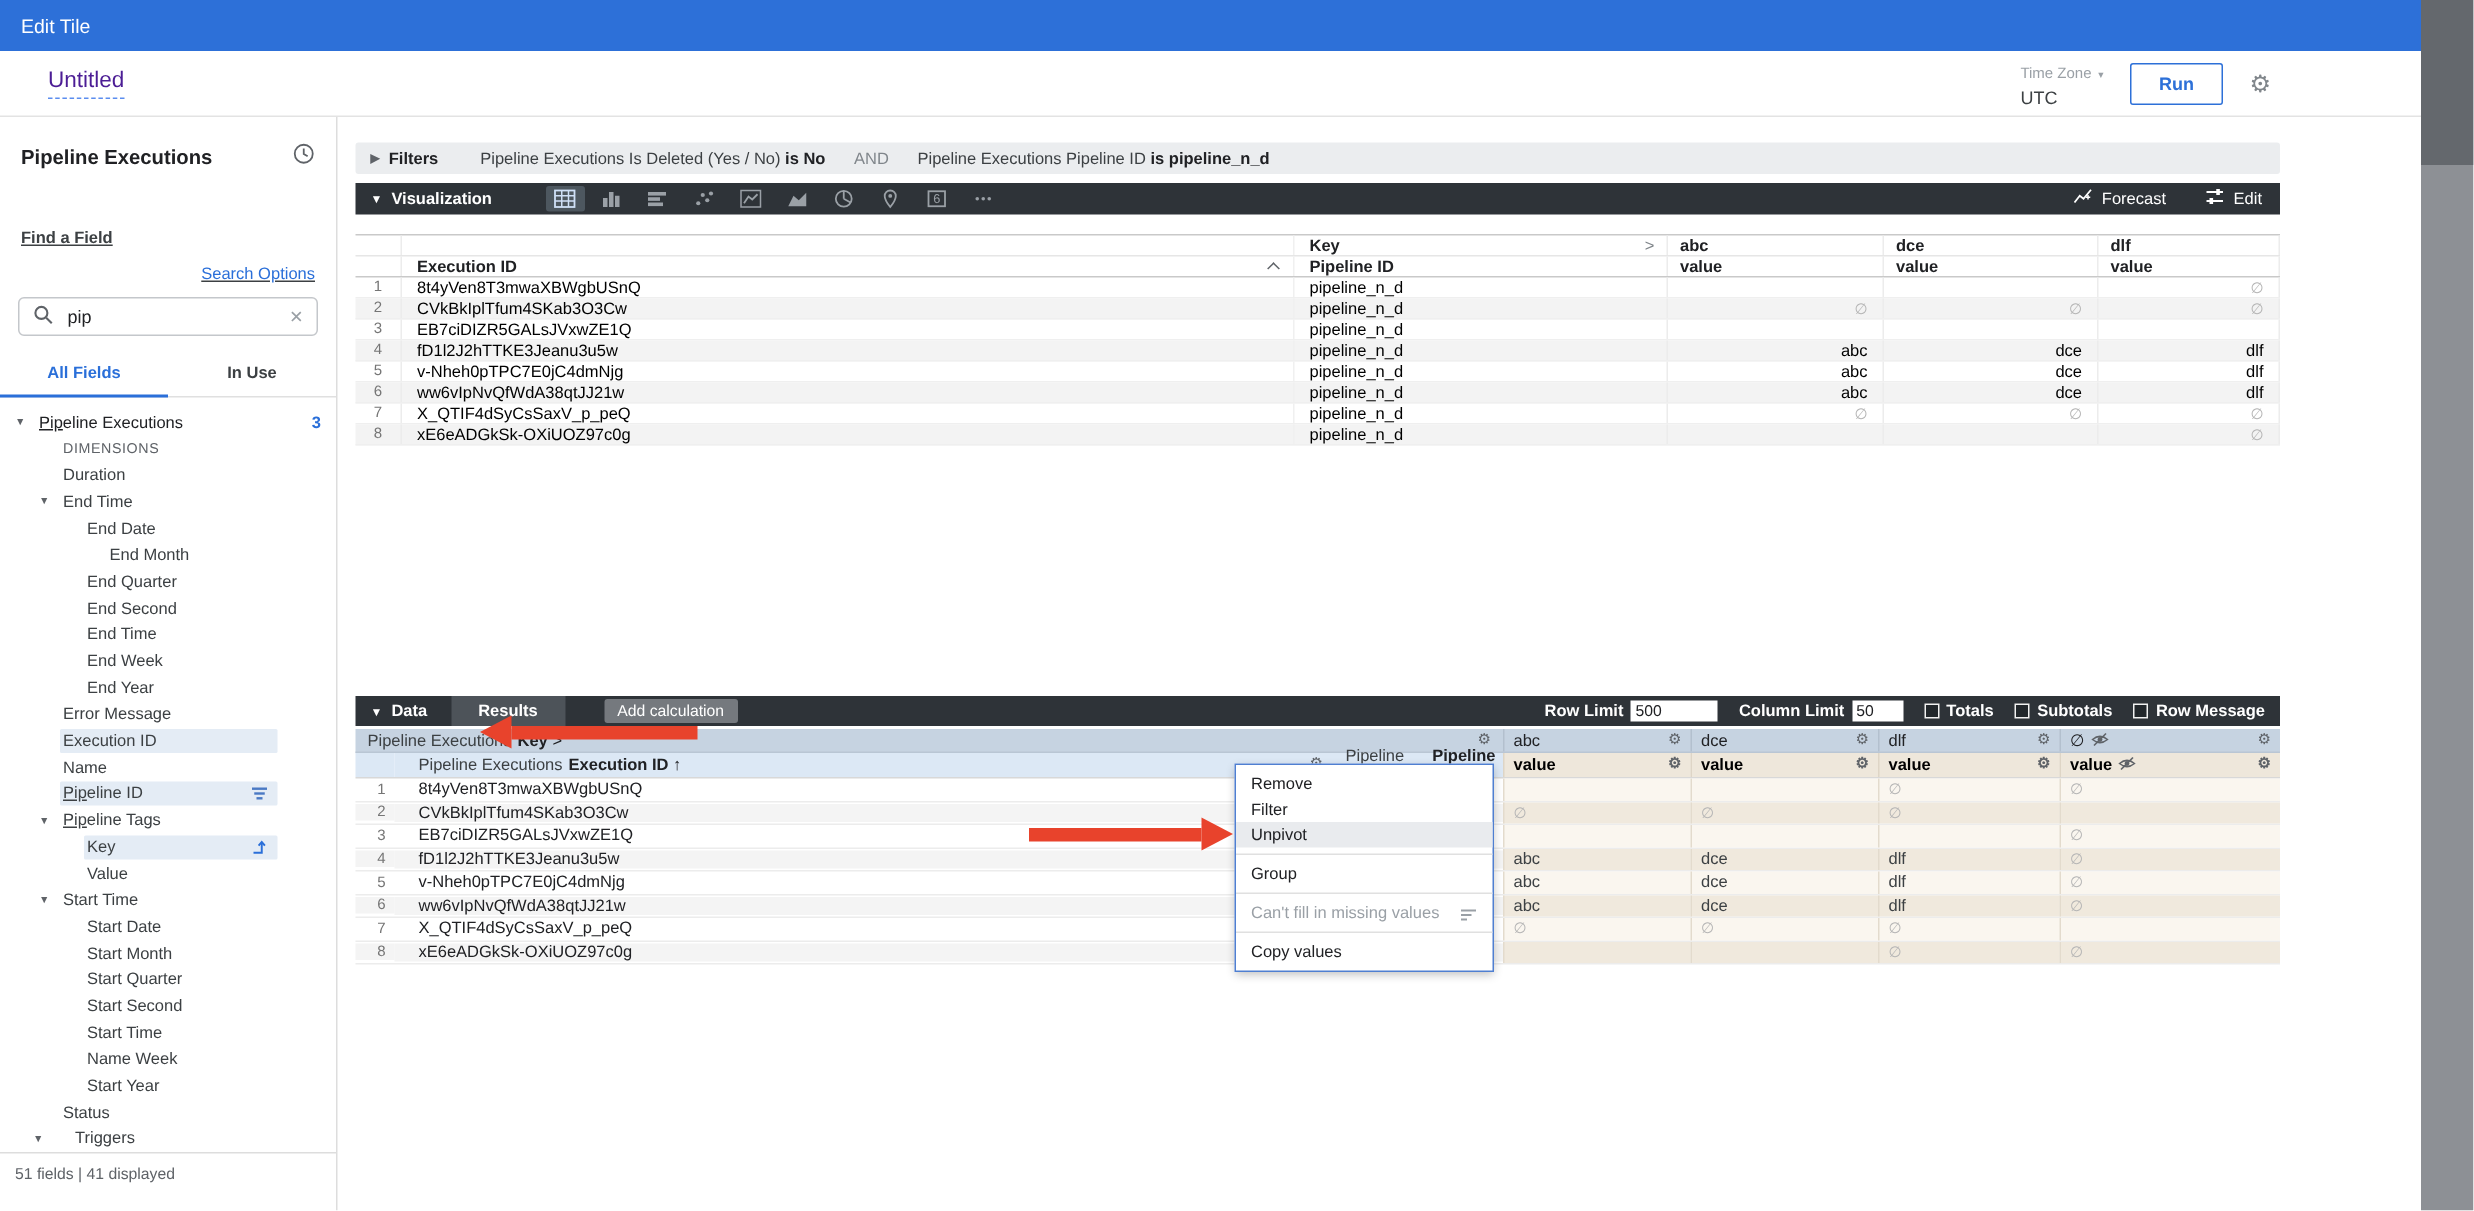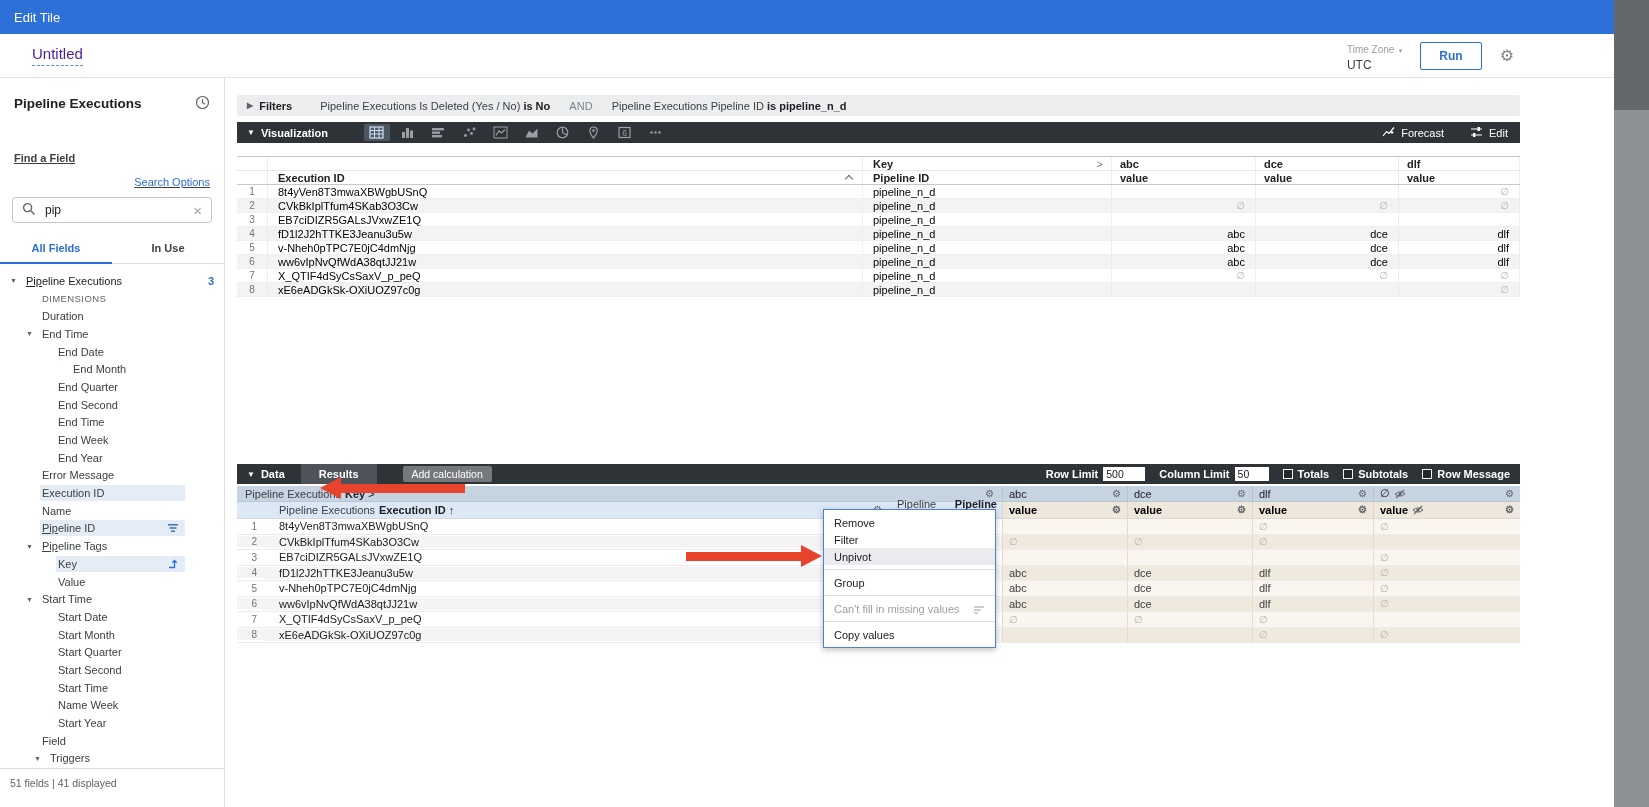--- a/index.html
+++ b/index.html
@@ -107,21 +107,21 @@
 
   
   .data-bar { position:absolute; left:237px; top:464px; width:1283px; height:20px; background:#2e3338;
               display:flex; align-items:center; color:#fff; font-size:11px; }
   .db-results { height:100%; background:#4d5359; display:flex; align-items:center; padding:0 18px;
                 font-weight:bold; margin-left:16px; cursor:pointer; }
   .db-addcalc { background:#75797e; border-radius:2px; padding:2px 9px; margin-left:26px; font-size:10.5px;
                 cursor:pointer; }
   .db-right { margin-left:auto; display:flex; align-items:center; margin-right:8px; }
   .db-right .lbl { font-weight:bold; margin-right:5px; }
-  .db-input { width:42px; height:14px; border:none; background:#fff; font-size:10.5px; padding:0 3px;
+  .db-input { width:58px; height:14px; border:none; background:#fff; font-size:10.5px; padding:0 3px;
               color:#202124; font-family:inherit; margin-right:14px; }
   .db-input.small { width:34px; }
   .db-check { width:10px; height:10px; background:#22272b; border:1px solid #f1f1f1; margin-right:5px; flex:none; }
   .db-cbl { font-weight:bold; margin-right:14px; }
 
   
   .results-table { position:absolute; left:237px; top:486px; width:1283px; font-size:11px; }
   .rt-pivot-row { display:flex; height:16px; background:#c6d3e1; align-items:center;
                   border-bottom:1px solid #b9c6d4; color:#202124; }
   .rt-pivot-left { width:765px; flex:none; display:flex; align-items:center; padding:0 8px; height:100%; }
@@ -361,24 +361,24 @@
           <span class="tree-label">Name Week</span>
         </div>
       </div>
       <div class="tree-row" style="padding-left: 56px;">
         <div class="tree-pill">
           <span class="tree-label">Start Year</span>
         </div>
       </div>
       <div class="tree-row" style="padding-left: 40px;">
         <div class="tree-pill">
-          <span class="tree-label">Field</span>
-        </div>
-      </div>
-      <div class="tree-row" style="padding-left: 34px;">
+          <span class="tree-label">Status</span>
+        </div>
+      </div>
+      <div class="tree-row" style="padding-left: 22px; gap: 12px;">
         <span class="expander">▼</span>
         <div class="tree-pill">
           <span class="tree-label">Triggers</span>
         </div>
       </div>
       <div class="tree-row" style="padding-left: 56px;">
         <div class="tree-pill">
           <span class="tree-label">ID</span>
         </div>
       </div>

